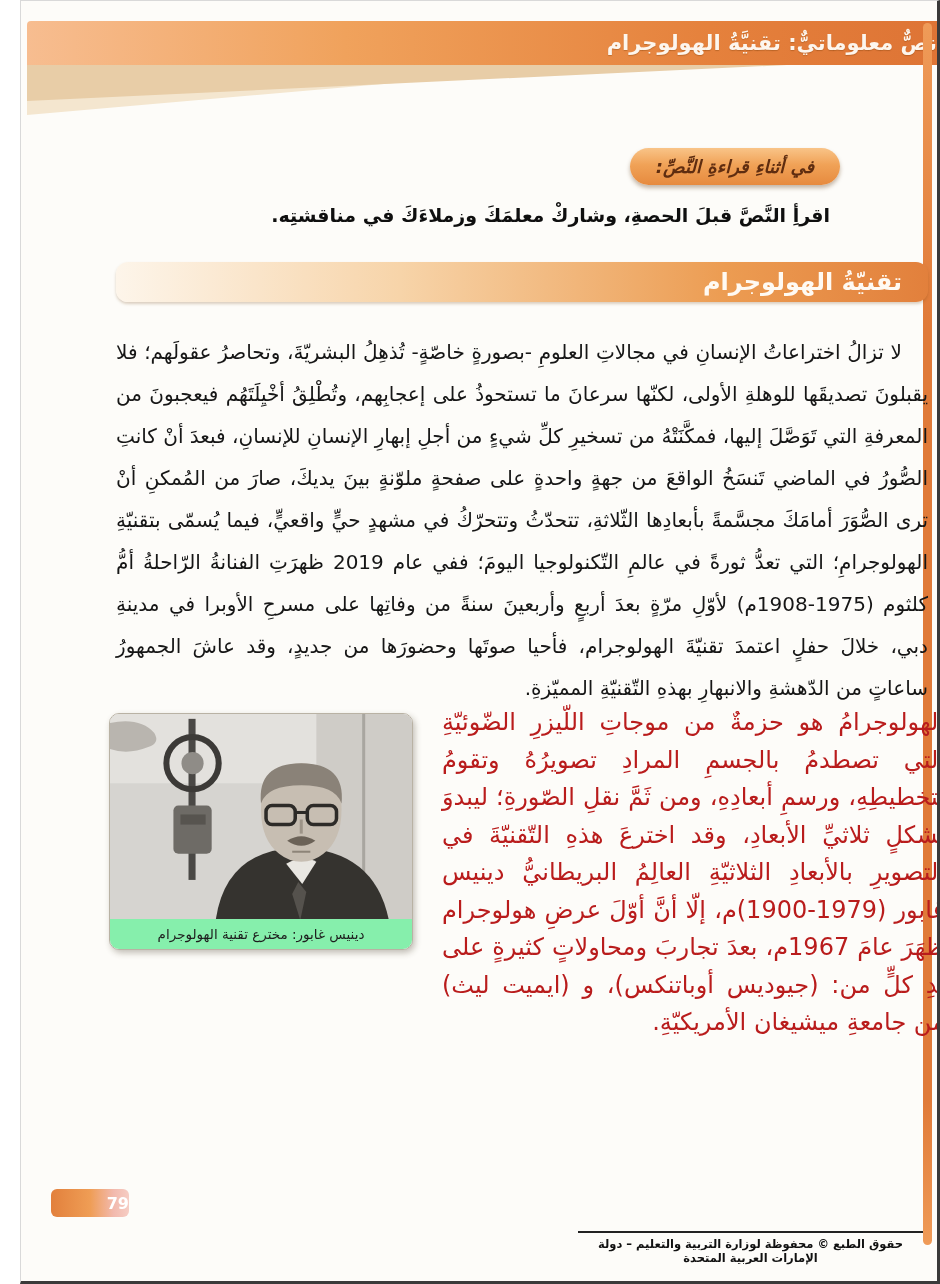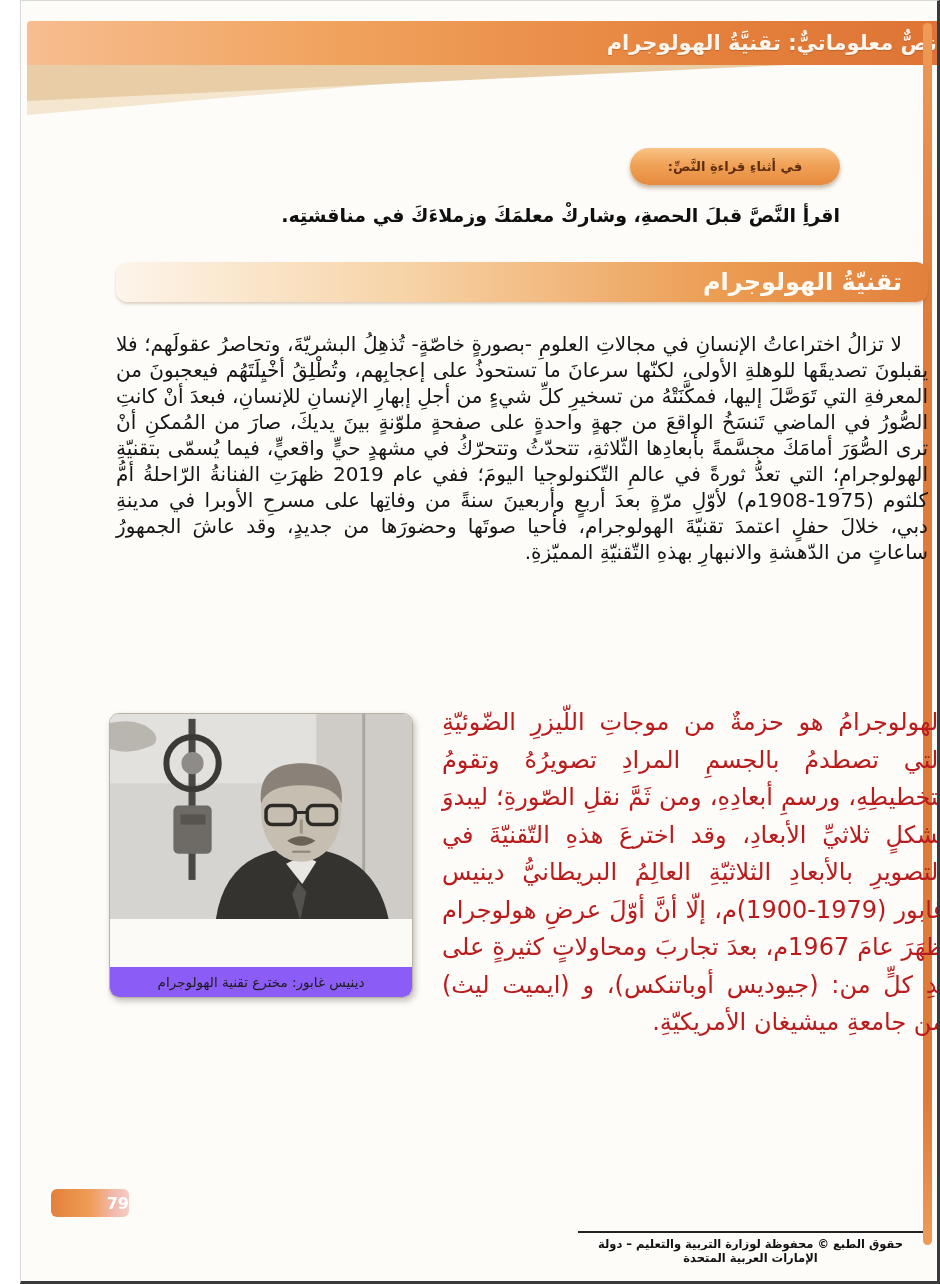--- a/index.html
+++ b/index.html
@@ -41,62 +41,62 @@
   }
 
   
   .reading-badge {
     position: absolute; top: 147px; right: 97px; height: 37px;
     min-width: 210px; padding: 0 24px; border-radius: 19px;
     background: linear-gradient(180deg, #f9c488 0%, #f0a257 45%, #e68a3e 100%);
     display: flex; align-items: center; justify-content: center;
     box-shadow: 0 3px 4px rgba(90,50,10,0.35);
   }
-  .reading-badge-label { color: #5f2d10; font-size: 13px; font-weight: bold; direction: rtl; }
+  .reading-badge-label { color: #5f2d10; font-size: 18px; font-weight: bold; direction: rtl; font-style: italic; }
 
   .instruction-text {
-    position: absolute; top: 203px; right: 97px; width: 680px;
+    position: absolute; top: 203px; right: 107px; width: 680px;
     direction: rtl; text-align: right;
     font-size: 19px; font-weight: bold; color: #0f0f0f;
   }
 
   
   .article-title-banner {
     position: absolute; top: 261px; left: 95px; width: 812px; height: 40px;
     border-radius: 12px;
     background: linear-gradient(90deg, #fdf5ea 0%, #f7d4a9 35%, #ec9c52 75%, #e2803c 100%);
     display: flex; align-items: center; justify-content: flex-end;
     padding-right: 26px; box-shadow: 0 2px 3px rgba(120,70,20,0.25);
     direction: ltr;
   }
   .article-title { color: #fffaf3; font-size: 24px; font-weight: bold; direction: rtl; }
 
   
   .article-paragraph-1 {
     position: absolute; top: 330px; left: 95px; width: 812px;
     direction: rtl; text-align: justify; text-indent: 26px;
-    font-size: 20px; line-height: 26px; color: #161616;
+    font-size: 20px; line-height: 42px; color: #161616;
   }
   .article-question {
     position: absolute; top: 638px; left: 95px; width: 812px;
     direction: rtl; text-align: right; padding-right: 26px;
     font-size: 20px; color: #161616;
   }
 
   
   .photo-card {
     position: absolute; top: 712px; left: 88px; width: 304px;
     background: #fbfaf7; border: 1px solid #b9b2a4; border-radius: 10px;
     overflow: hidden; box-shadow: 2px 3px 6px rgba(60,50,30,0.3);
   }
   .photo-illustration { display: block; width: 100%; height: 205px; }
   .photo-caption {
-    height: 30px; background: #8b5cf6;
+    height: 30px; background: #86efac;
     display: flex; align-items: center; justify-content: center;
-    font-size: 13.5px; color: #1d1d1d; direction: rtl; margin-top: 48px;
+    font-size: 13.5px; color: #1d1d1d; direction: rtl;
   }
 
   .article-paragraph-2 {
     position: absolute; top: 703px; left: 421px; width: 503px;
     direction: rtl; text-align: justify;
     font-size: 24px; line-height: 37.5px; color: #b91c1c;
   }
 
   
   .page-number-tab {

